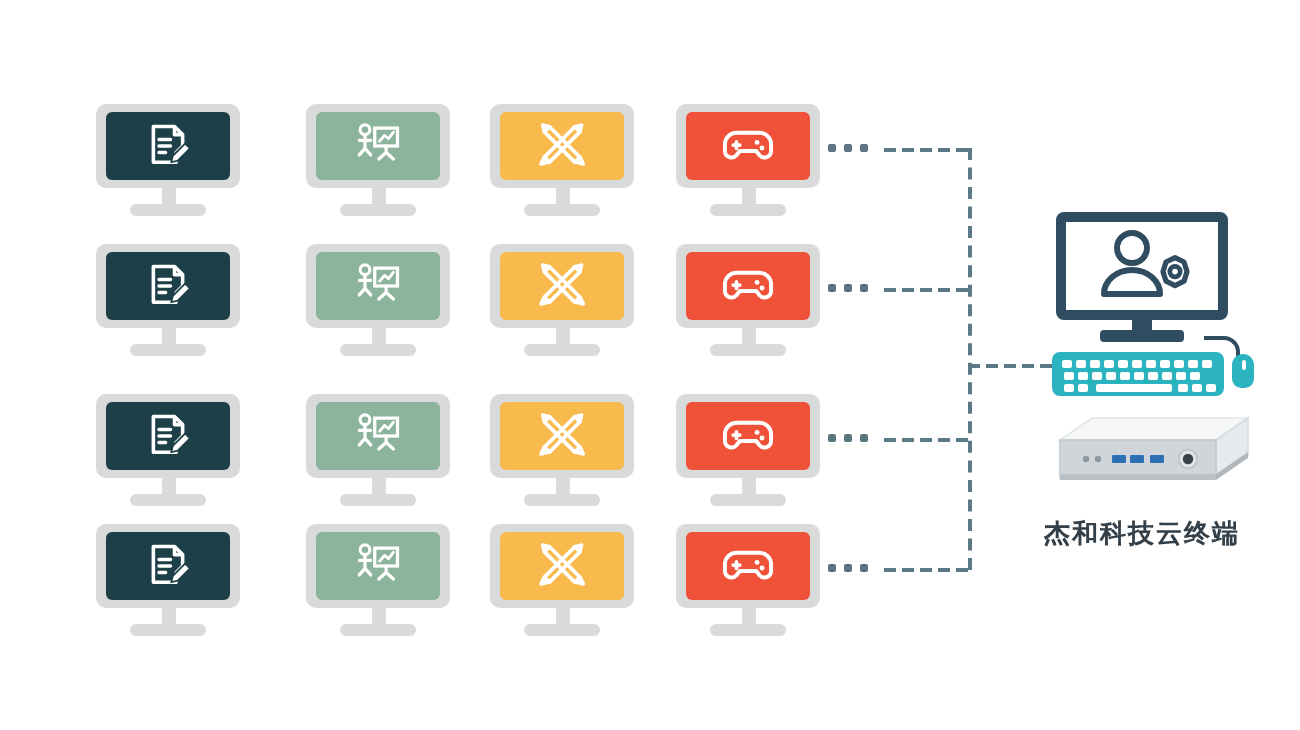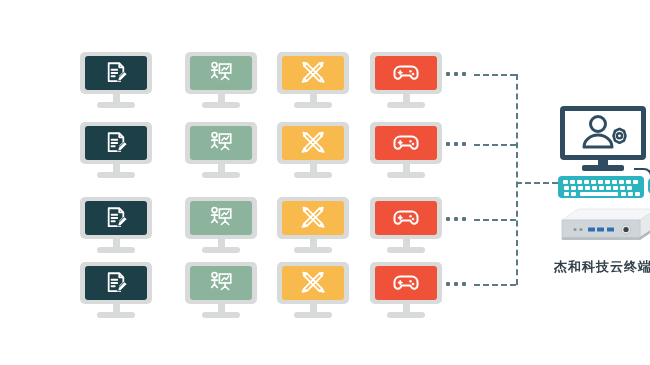--- a/index.html
+++ b/index.html
@@ -3,21 +3,21 @@
 <meta charset="utf-8">
 <style>
   html,body{margin:0;padding:0;}
   body{
     width:650px;height:365px;
     background:#ffffff;
     font-family:"Liberation Sans","DejaVu Sans",sans-serif;
     overflow:hidden;
     position:relative;
   }
-  #stage{position:absolute;inset:0;width:514px;height:365px;margin-left:32px;}
+  #stage{position:absolute;inset:0;width:514px;height:365px;}
 
   
   .client{position:absolute;width:72px;height:58px;}
   .mon-bezel{
     position:absolute;left:0;top:0;width:72px;height:42px;
     background:#d9dbdb;border-radius:5px;
   }
   .mon-screen{
     position:absolute;left:5px;top:4px;width:62px;height:34px;
     border-radius:3px;display:flex;align-items:center;justify-content:center;

